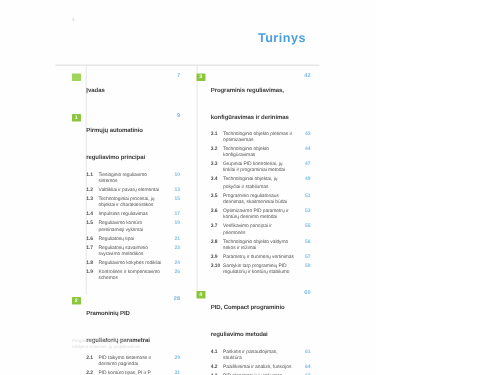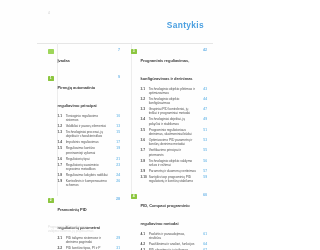--- a/index.html
+++ b/index.html
@@ -181,21 +181,21 @@
   }
   .footer div { white-space: nowrap; }
 </style>
 </head>
 <body>
 
 <div class="page">
 
   <div class="folio-top">4</div>
 
-  <div class="doc-title">Santykis</div>
+  <div class="doc-title">Turinys</div>
 
   <div class="top-rule"></div>
   <div class="vrule v1"></div>
   <div class="vrule v2"></div>
 
   <div class="col col-left">
 
     <div class="entry-intro">
       <span class="marker blank"></span>
       <div class="sec-head" style="padding-left:0;">

